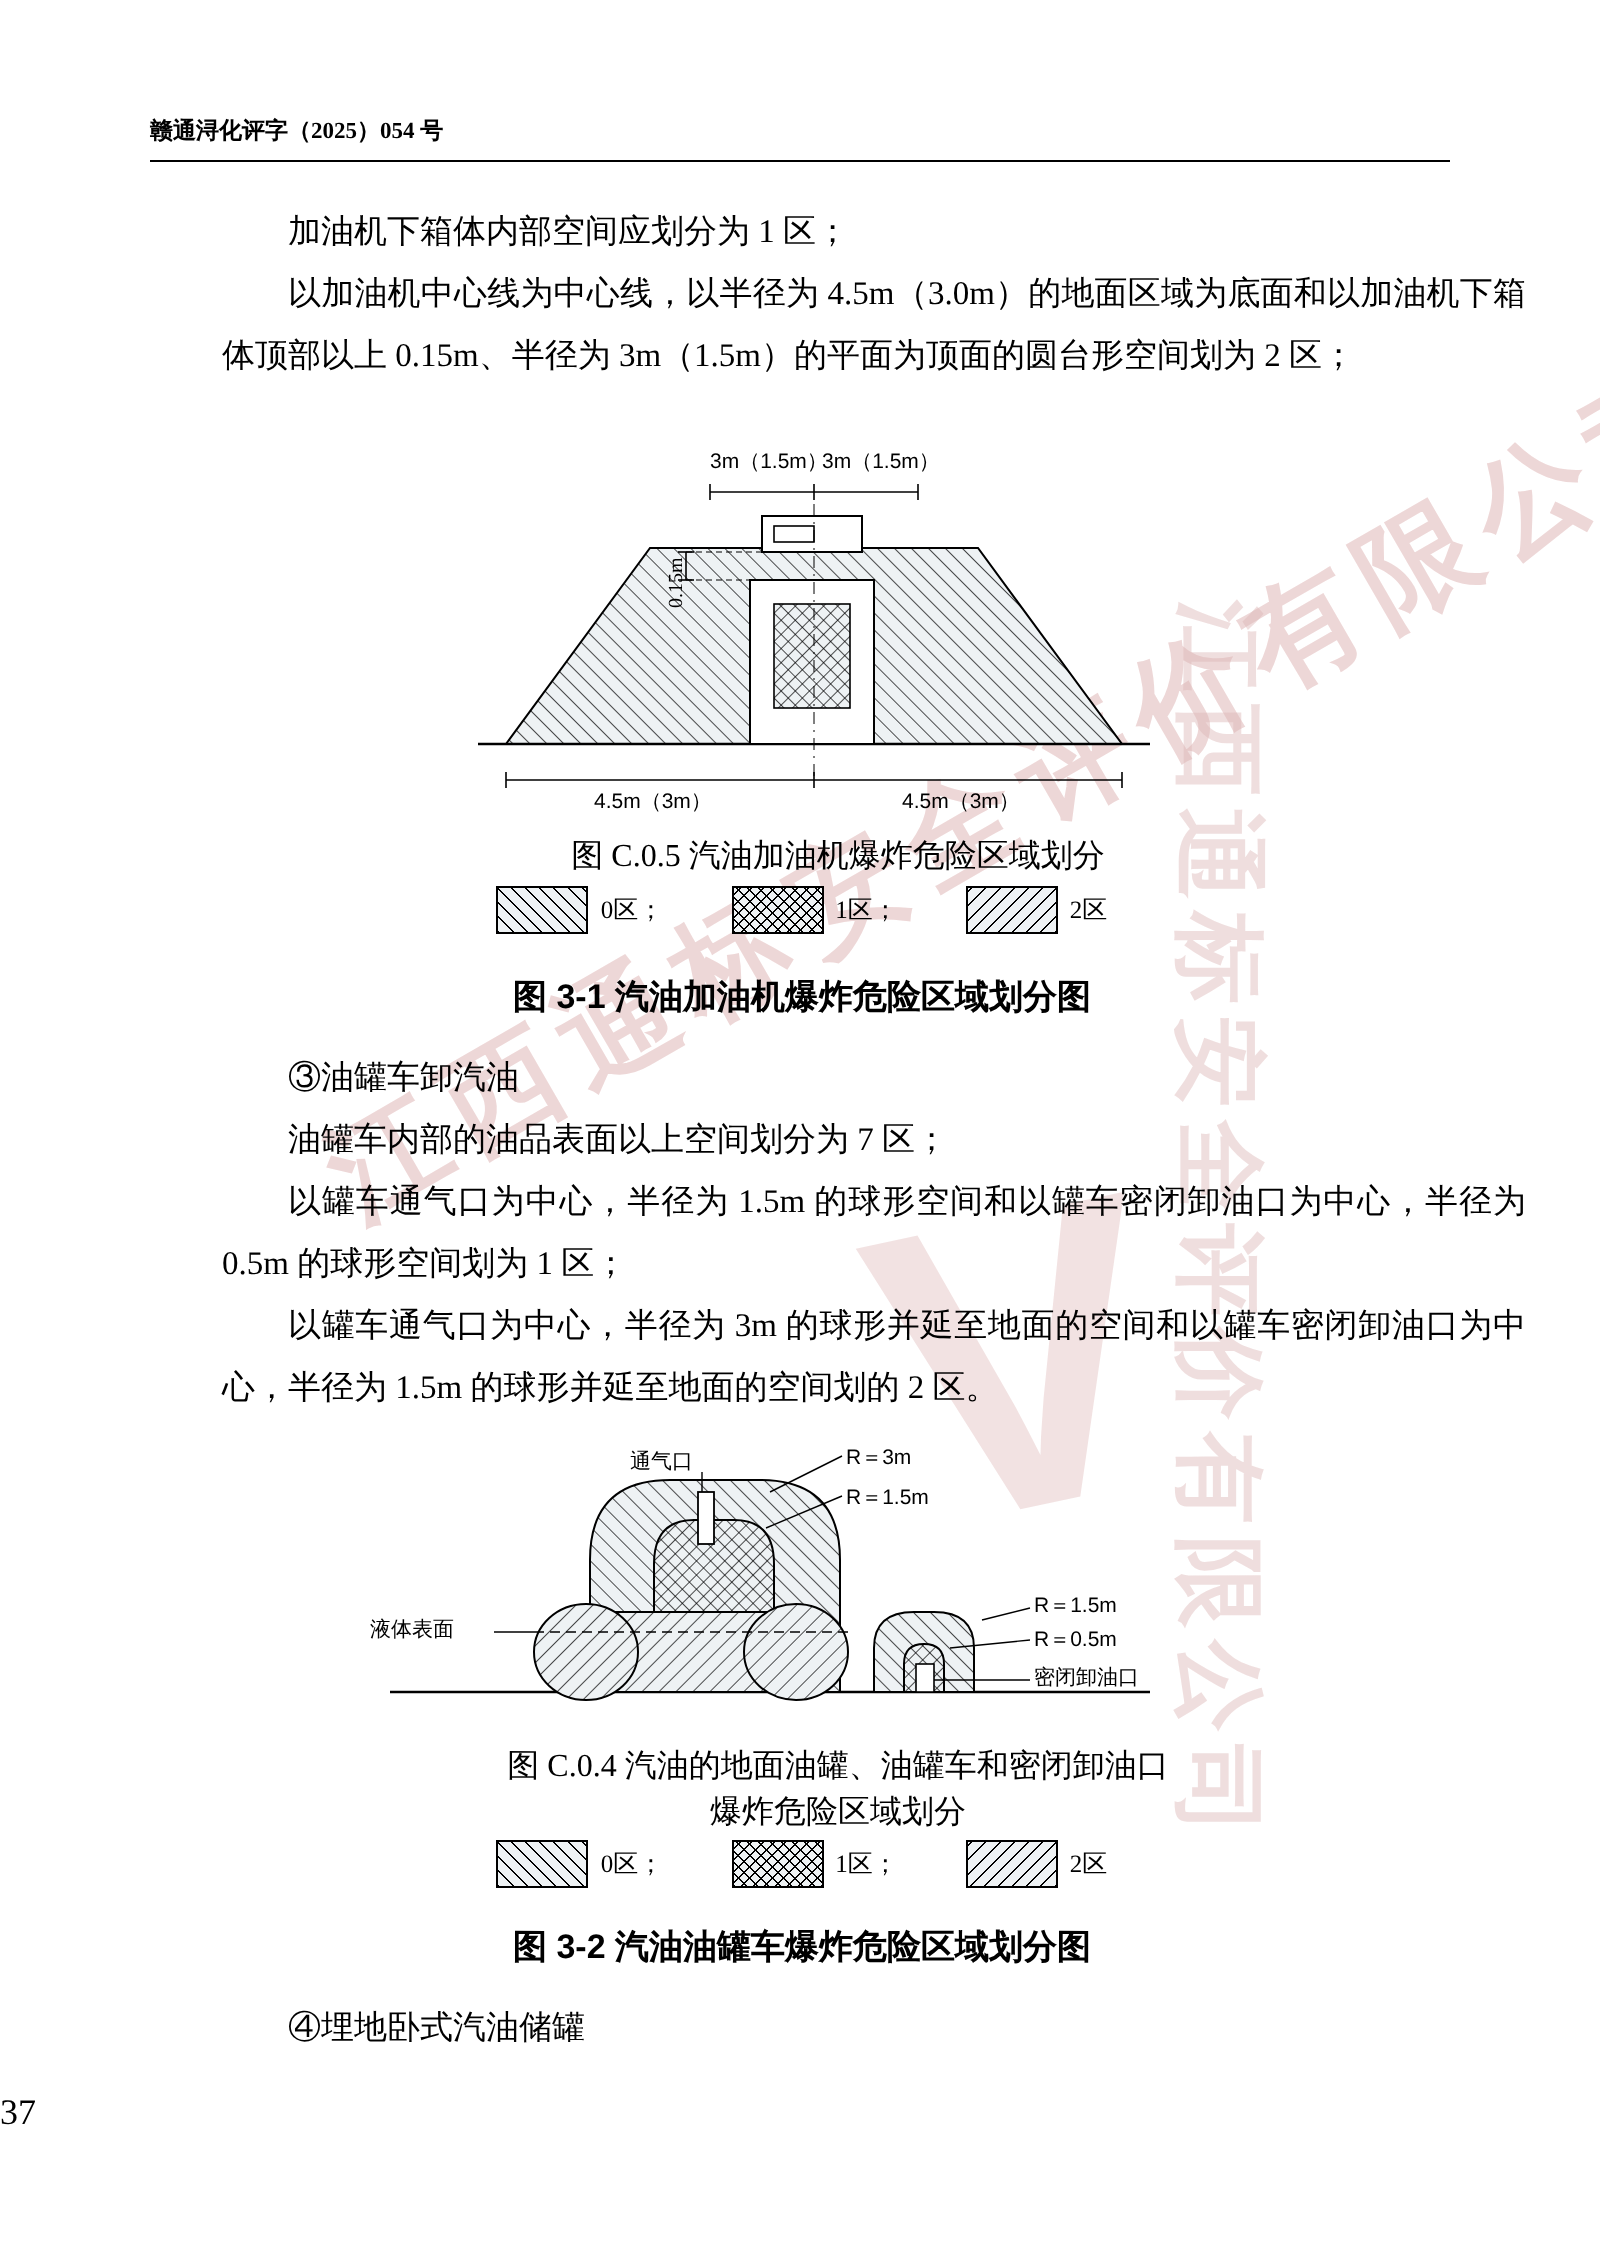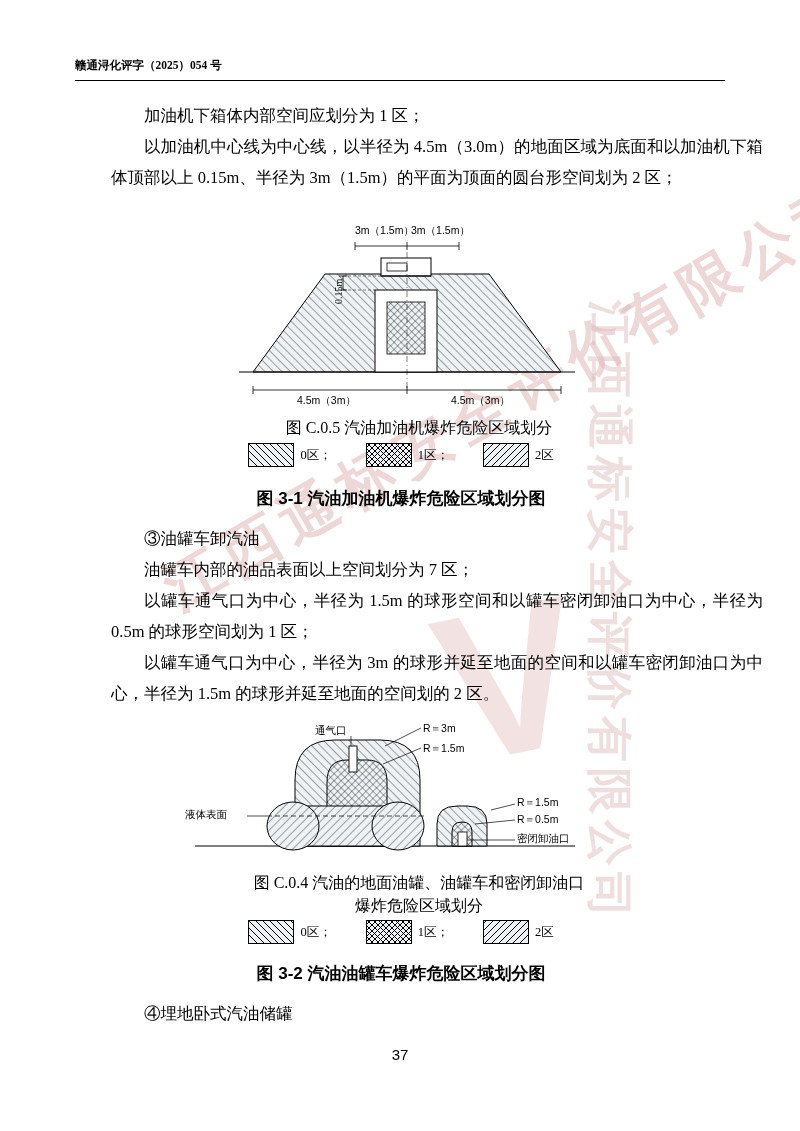--- a/index.html
+++ b/index.html
@@ -147,23 +147,22 @@
     background-color: #eef2f4;
   }
   .hatch-r {
     background-image: repeating-linear-gradient(-45deg, #000 0 0.7px, transparent 0.7px 5px);
     background-color: #eef2f4;
   }
   .page-number {
     position: absolute;
     left: 0; top: 1046px;
     width: 800px;
-    text-align: center;
-    font-size: 15px;
-    font-family: Liberation Sans, sans-serif;
+    font-size: 18px;
+    font-family: Liberation Serif, serif;
   }
   .dimlabel {
     position: absolute;
     font-size: 10.5px;
     font-family: Liberation Sans, sans-serif;
     white-space: nowrap;
   }
   .vlabel {
     position: absolute;
     font-size: 10px;

